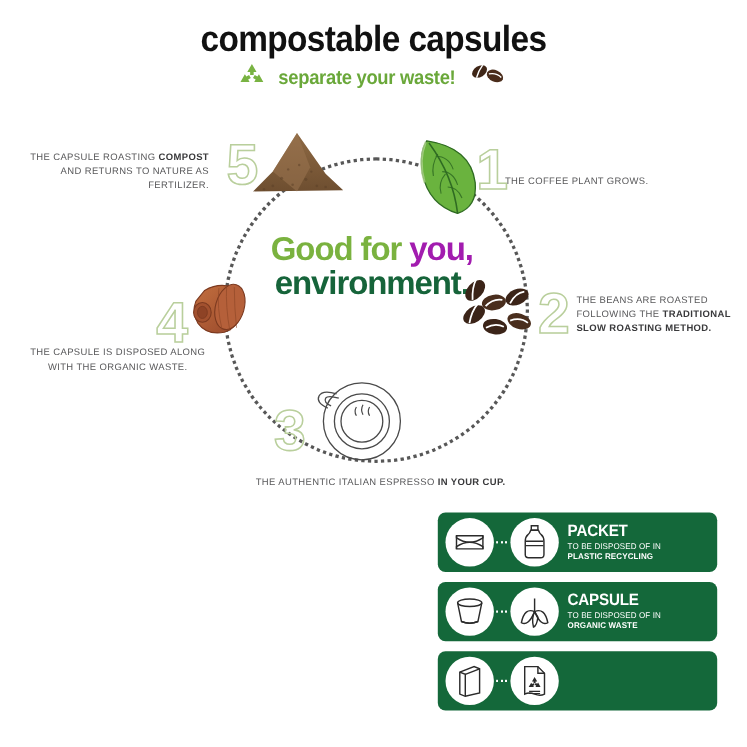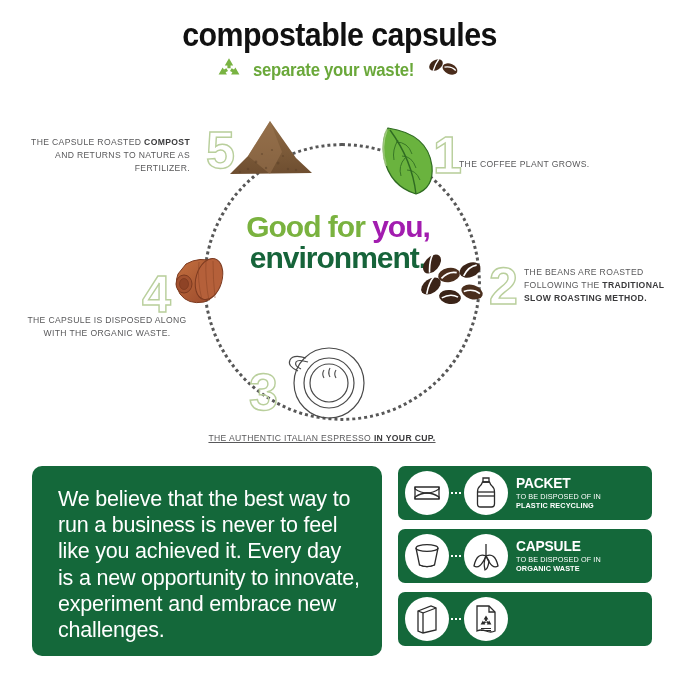--- a/index.html
+++ b/index.html
@@ -164,21 +164,21 @@
               <circle cx="36" cy="36" r="1.1"></circle>
             <circle cx="57" cy="38" r="1.1"></circle>
               <circle cx="70" cy="52" r="1.2"></circle>
             <circle cx="22" cy="51" r="1.3"></circle>
               <circle cx="14" cy="54" r="1.1"></circle>
           </g>
         </svg>
       </span>
     </div>
     <div class="caption cap-left" style="left:18px;top:136px;width:172px;">
-      <span>THE CAPSULE ROASTED </span><b>COMPOST</b><span> AND RETURNS TO NATURE AS FERTILIZER.</span>
+      <span>THE CAPSULE ROASTING </span><b>COMPOST</b><span> AND RETURNS TO NATURE AS FERTILIZER.</span>
     </div>
 
     <div class="node" style="left:378px;top:120px;">
       <span style="position:absolute;left:0;top:0;">
         <svg width="62" height="78" viewBox="0 0 62 78">
           <path d="M10 8 Q50 14 54 46 Q56 68 38 74 Q12 66 6 38 Q3 18 10 8 Z" fill="#6ab33e" stroke="#2f6b22" stroke-width="1.2"></path>
           <path d="M12 10 Q34 40 38 74" stroke="#2f6b22" stroke-width="1.4" fill="none"></path>
           <g stroke="#2f6b22" stroke-width="1" fill="none" opacity=".85">
             <path d="M18 22 Q30 22 34 34"></path>
             <path d="M24 36 Q34 36 38 48"></path>
@@ -232,21 +232,21 @@
             <path d="M24 22 Q14 19 12 22 Q10 26 17 29"></path>
           </g>
           <g fill="none" stroke="#4a4a4a" stroke-width="1.1">
             <path d="M40 38 q-2.5 -4 0 -8"></path>
             <path d="M46 37 q-2.5 -4.5 0 -9"></path>
             <path d="M52 38 q-2.5 -4 0 -8"></path>
           </g>
         </svg>
       </span>
     </div>
-    <div class="caption cap-center" style="left:172px;top:432px;width:300px;text-decoration:underline;">
+    <div class="caption cap-center" style="left:196px;top:432px;width:300px;">
       <span>THE AUTHENTIC ITALIAN ESPRESSO </span><b>IN YOUR CUP.</b>
     </div>
 
     <div class="node" style="left:142px;top:252px;">
       <span class="num" style="left:0px;top:12px;">4</span>
       <span style="position:absolute;left:24px;top:2px;">
         <svg width="62" height="54" viewBox="0 0 62 54">
           <defs>
             <linearGradient id="cap" x1="0" y1="0" x2="1" y2="1">
               <stop offset="0" stop-color="#c4703f"></stop>
@@ -264,23 +264,20 @@
           </g>
         </svg>
       </span>
     </div>
     <div class="caption cap-center" style="left:18px;top:314px;width:178px;">
       <span>THE CAPSULE IS DISPOSED ALONG WITH THE ORGANIC WASTE.</span>
     </div>
 
   </div>
 
-  <div class="quote">
-    <p>We believe that the best way to run a business is never to feel like you achieved it. Every day is a new opportunity to innovate, experiment and embrace new challenges.</p>
-  </div>
 
   <div class="cards">
 
     <div class="card">
       <div class="pill">
         <svg width="32" height="26" viewBox="0 0 32 26">
           <g fill="none" stroke="#2b2b2b" stroke-width="1.3">
             <path d="M4 7 h24 v2 q-12 8 -24 0 z"></path>
             <path d="M4 19 h24 v-2 q-12 -8 -24 0 z"></path>
             <path d="M4 7 v12"></path>

